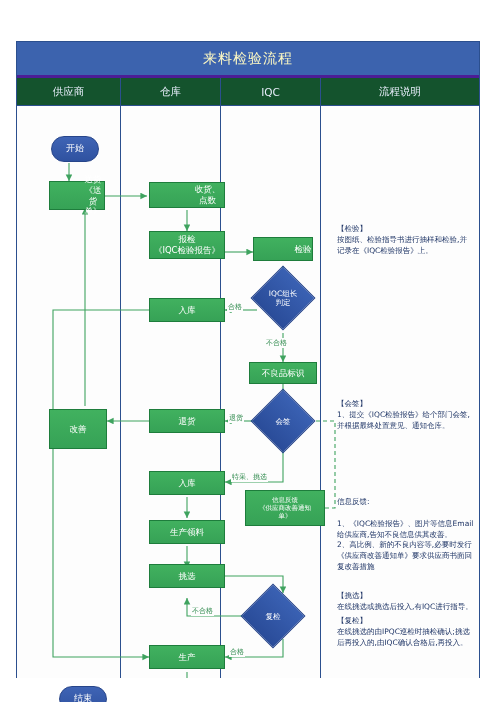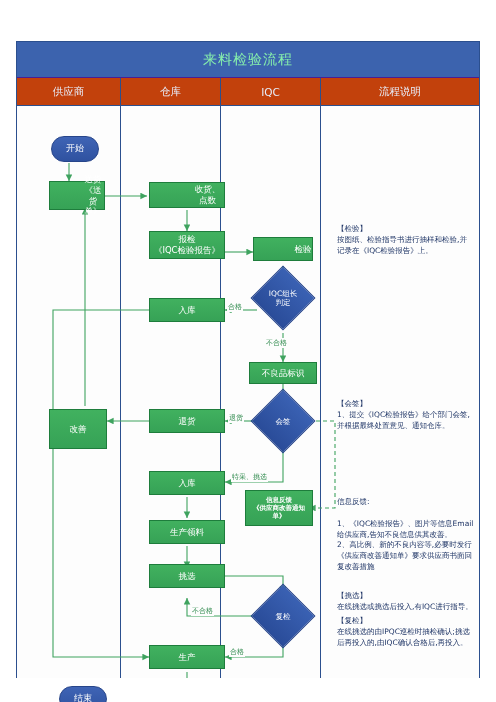--- a/index.html
+++ b/index.html
@@ -17,36 +17,36 @@
     width: 464px; height: 637px;
     background: #fdfdfd;
     border: 1px solid #2b4f8e;
     box-sizing: border-box;
   }
   .title-bar {
     position: absolute;
     left: 0; top: 0;
     width: 100%; height: 36px;
     background: #3c63ae;
-    color: #86efac;
+    color: #fef9c3;
     font-size: 14px;
     letter-spacing: 1px;
     display: flex; align-items: center; justify-content: center;
     box-sizing: border-box;
-    border-bottom: 1px solid #4c1d95;
+    border-bottom: 3px solid #4c1d95;
   }
   .lane-head-row {
     position: absolute;
     left: 0; top: 36px;
     width: 100%; height: 28px;
     display: flex;
     box-sizing: border-box;
   }
   .lane-head {
-    background: #c2410c;
+    background: #14532d;
     color: #e8eefb;
     font-size: 10.5px;
     display: flex; align-items: center; justify-content: center;
     box-sizing: border-box;
     border-right: 1px solid #2b4f8e;
     border-bottom: 1px solid #2b4f8e;
   }
   .lane-head:last-child { border-right: none; }
   .lane-body-row {
     position: absolute;
@@ -254,31 +254,31 @@
     </div>
 
     <div class="node proc" style="left:132px; top:365px; width:76px; height:24px;">
       <span>入库</span>
     </div>
 
     <div class="node proc" style="left:132px; top:414px; width:76px; height:24px;">
       <span>生产领料</span>
     </div>
 
-    <div class="node proc" style="left:228px; top:384px; width:68px; height:36px; font-size:6.5px;font-weight:bold;">
+    <div class="node proc" style="left:228px; top:384px; width:80px; height:36px; font-size:6.5px;">
       <span style="white-space:pre-line;">信息反馈
 《供应商改善通知
 单》</span>
     </div>
 
     <div class="node proc" style="left:132px; top:458px; width:76px; height:24px;">
       <span>挑选</span>
     </div>
 
-    <div class="dec-wrap" style="left:243px; top:487px; width:46px; height:46px;">
+    <div class="dec-wrap" style="left:233px; top:487px; width:46px; height:46px;">
       <div class="dec-shape"></div>
       <div class="dec-label" style="white-space:pre-line;">复检</div>
     </div>
 
     <div class="node proc" style="left:132px; top:539px; width:76px; height:24px;">
       <span>生产</span>
     </div>
 
     <div class="node term" style="left:42px; top:580px; width:48px; height:26px;">结束</div>
 

